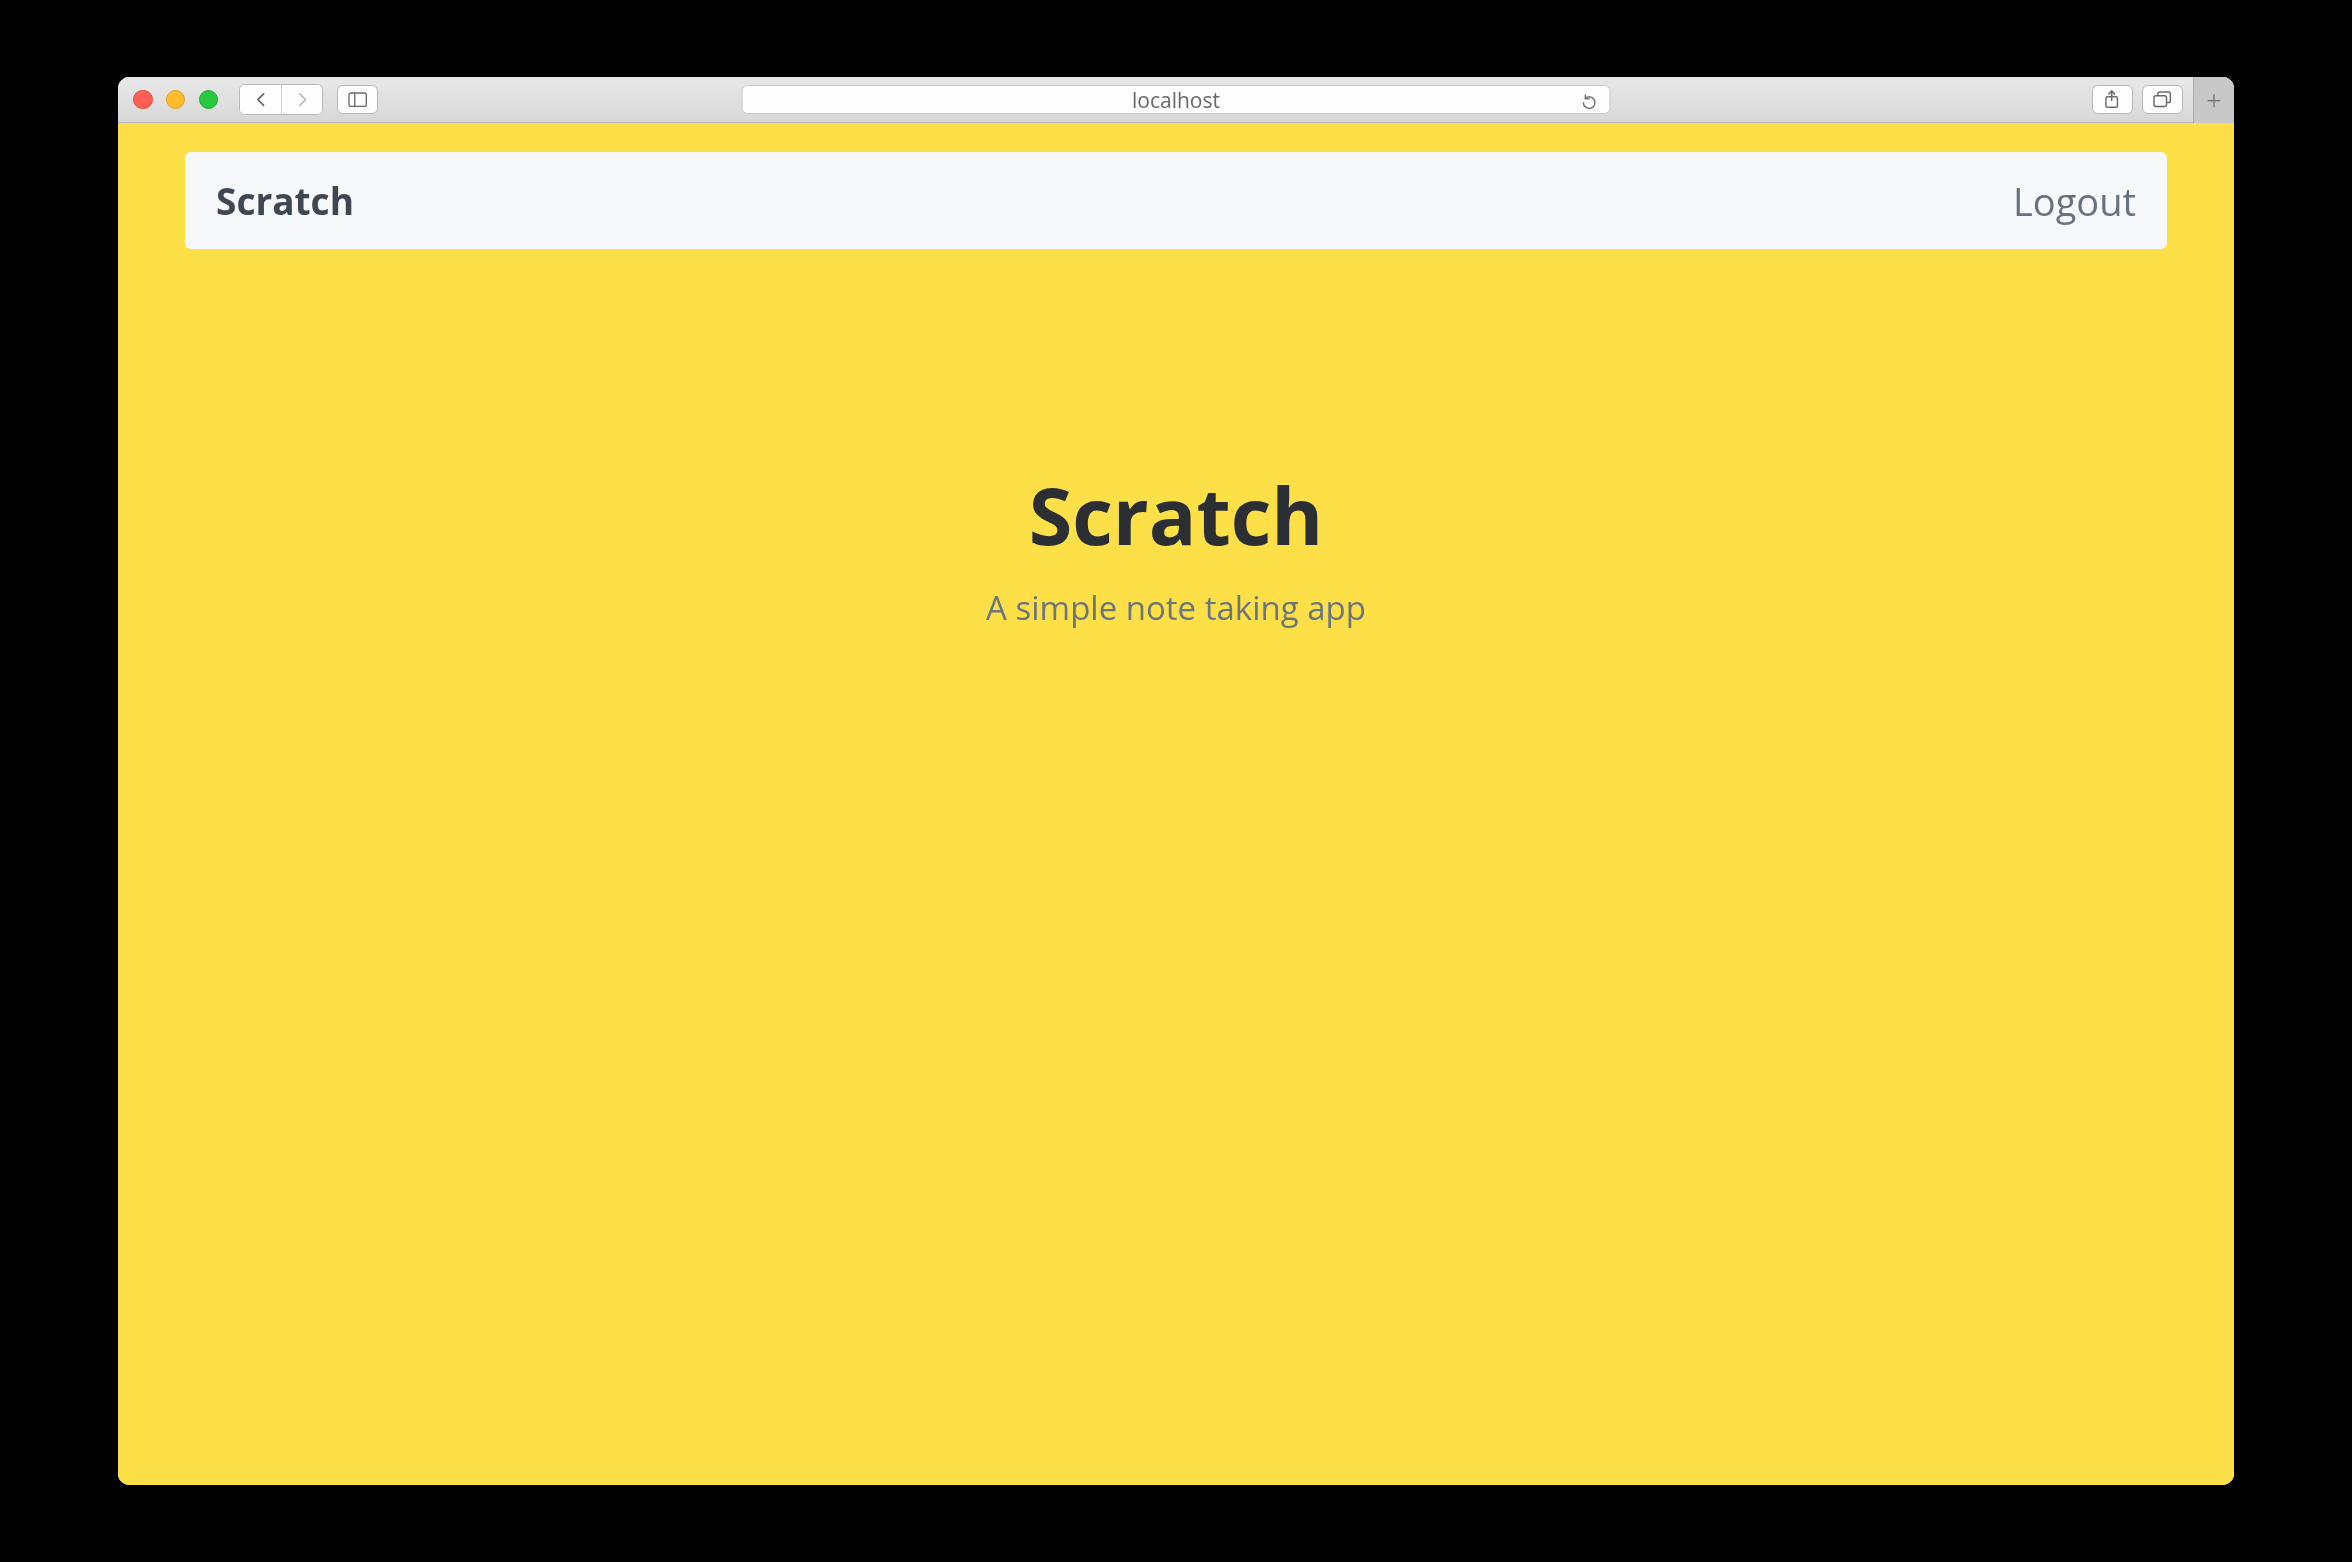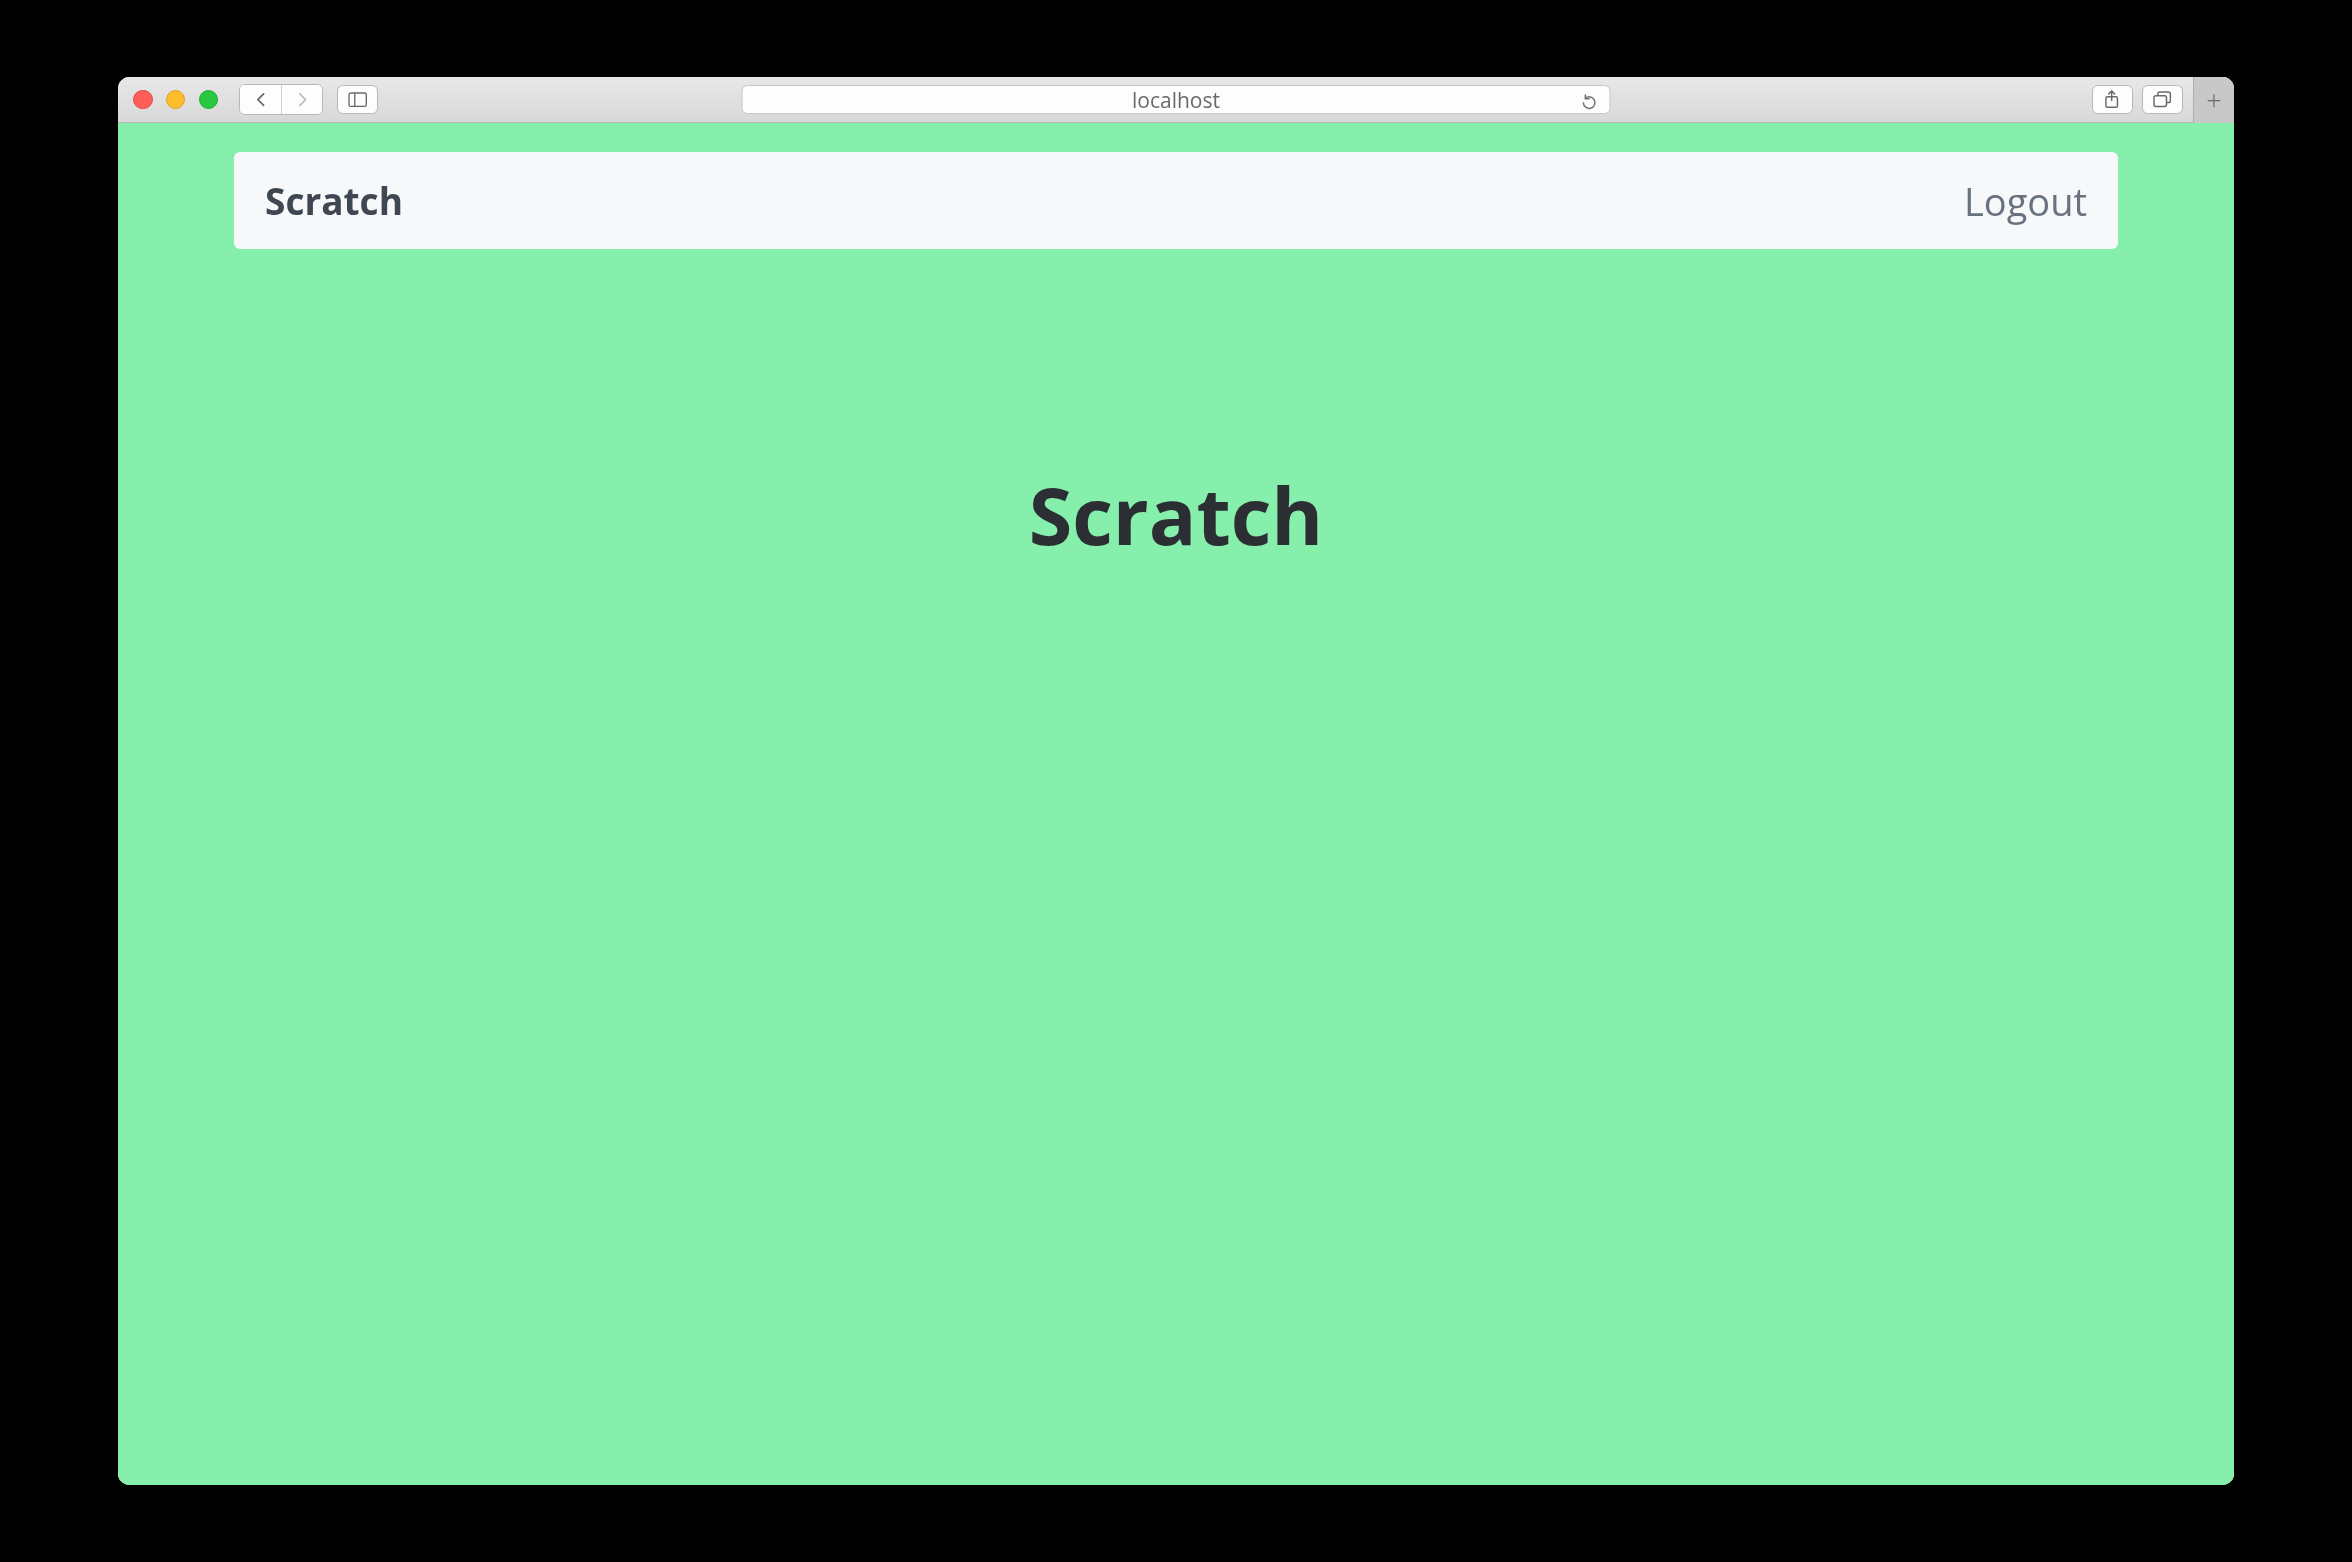--- a/index.html
+++ b/index.html
@@ -125,23 +125,23 @@
       background: #c8c8c8;
       border-left: 1px solid #aeaeae;
       display: flex;
       align-items: center;
       justify-content: center;
       color: #6a6a6a;
       font-size: 27px;
       font-weight: 300;
     }
     .page {
-      background: #86efac;
+      background: #fde047;
       height: calc(100% - 46px);
-      padding: 29px 116px;
+      padding: 29px 67px;
     }
     .navbar {
       background: #f7f8fa;
       border-radius: 5.8px;
       height: 97px;
       display: flex;
       align-items: center;
       padding: 0 31px;
     }
     .brand {
@@ -233,17 +233,18 @@
   </div>
 
   <div class="page">
     <div class="navbar">
       <div class="brand">Scratch</div>
       <div class="logout">Logout</div>
     </div>
 
     <div class="hero">
       <div class="hero-title">Scratch</div>
+      <div class="hero-sub">A simple note taking app</div>
     </div>
   </div>
 
 </div>
 
 
 </body></html>

